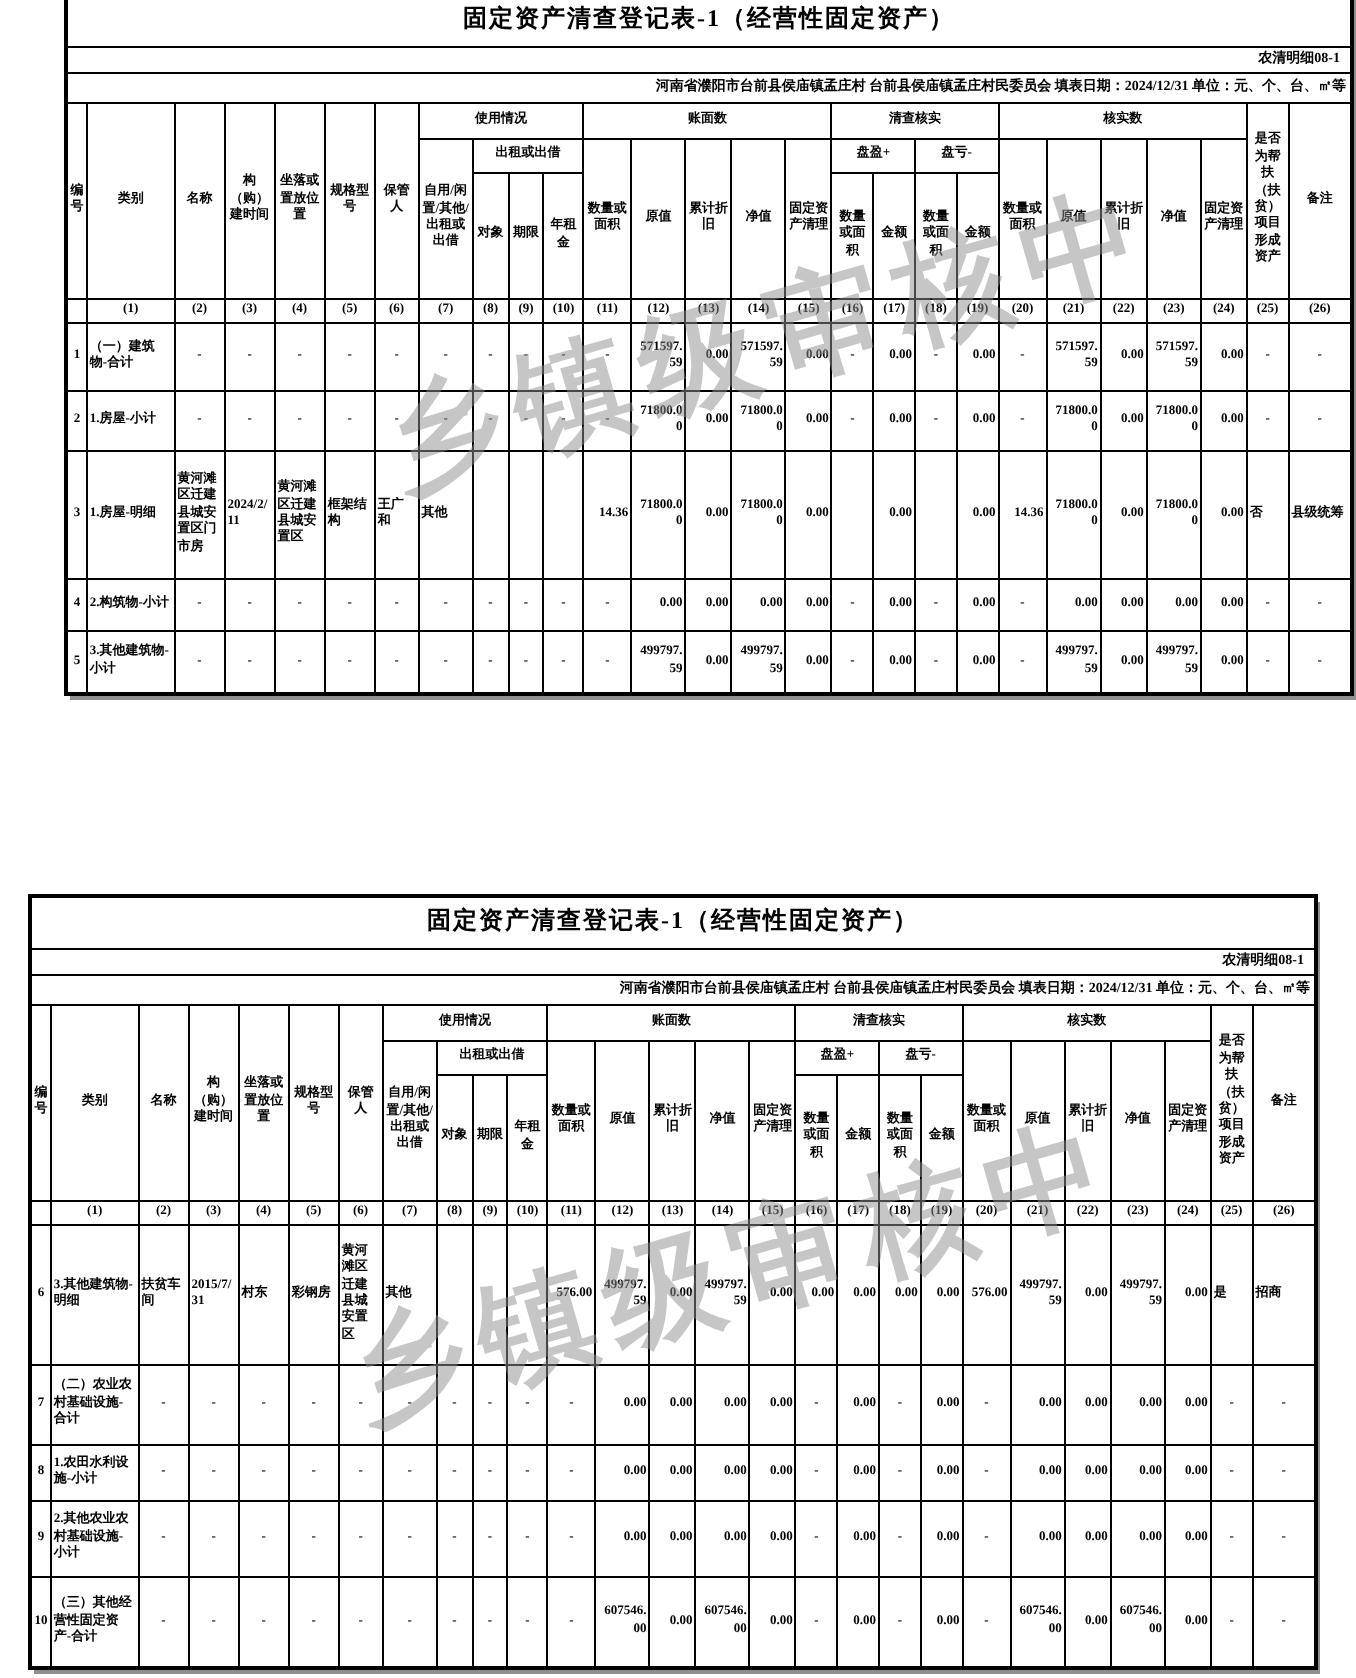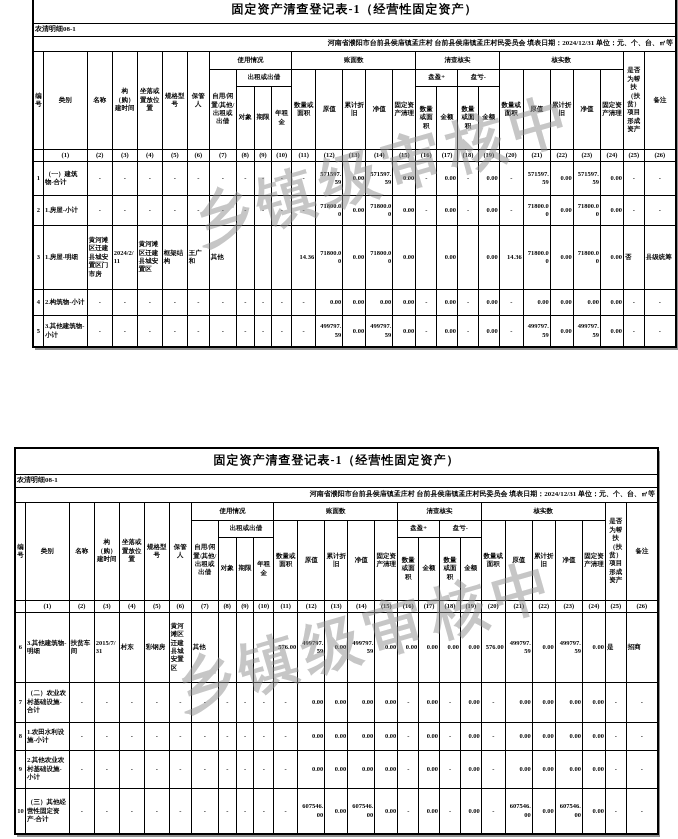--- a/index.html
+++ b/index.html
@@ -7,21 +7,21 @@
               font-family: "Liberation Serif", serif; position: relative; }
   .page { position: absolute; background: #fff; }
   table { border-collapse: collapse; table-layout: fixed; width: 645px;
           border: 2px solid #000; background: #fff;
           box-shadow: 2px 3px 0 -1px #8f8f8f; }
   th, td { border: 1px solid #000; font-size: 6.5px; line-height: 1.3;
            font-weight: bold; color: #000; text-align: center;
            vertical-align: middle; padding: 0 1px; word-break: break-all;
            overflow: hidden; }
   tr.title-row th { font-size: 12px; height: 26px; letter-spacing: 1px; }
-  tr.code-row th  { font-size: 7px; height: 13px; text-align: left; padding-right: 19px; margin-left: 40px; }
+  tr.code-row th  { font-size: 7px; height: 13px; text-align: right; padding-right: 5px; margin-left: 40px; }
   tr.info-row th  { font-size: 7px; height: 15px; text-align: right; padding-right: 2px; }
   tr.h1 th { height: 18px; }
   tr.h2 th { height: 17px; }
   tr.h3 th { height: 63px; }
   tr.colnum td { height: 12px; font-size: 6.5px; }
   td.num  { text-align: right; }
   td.txt  { text-align: left; }
   td.dash { text-align: center; }
   td.no-cell { text-align: center; }
   

